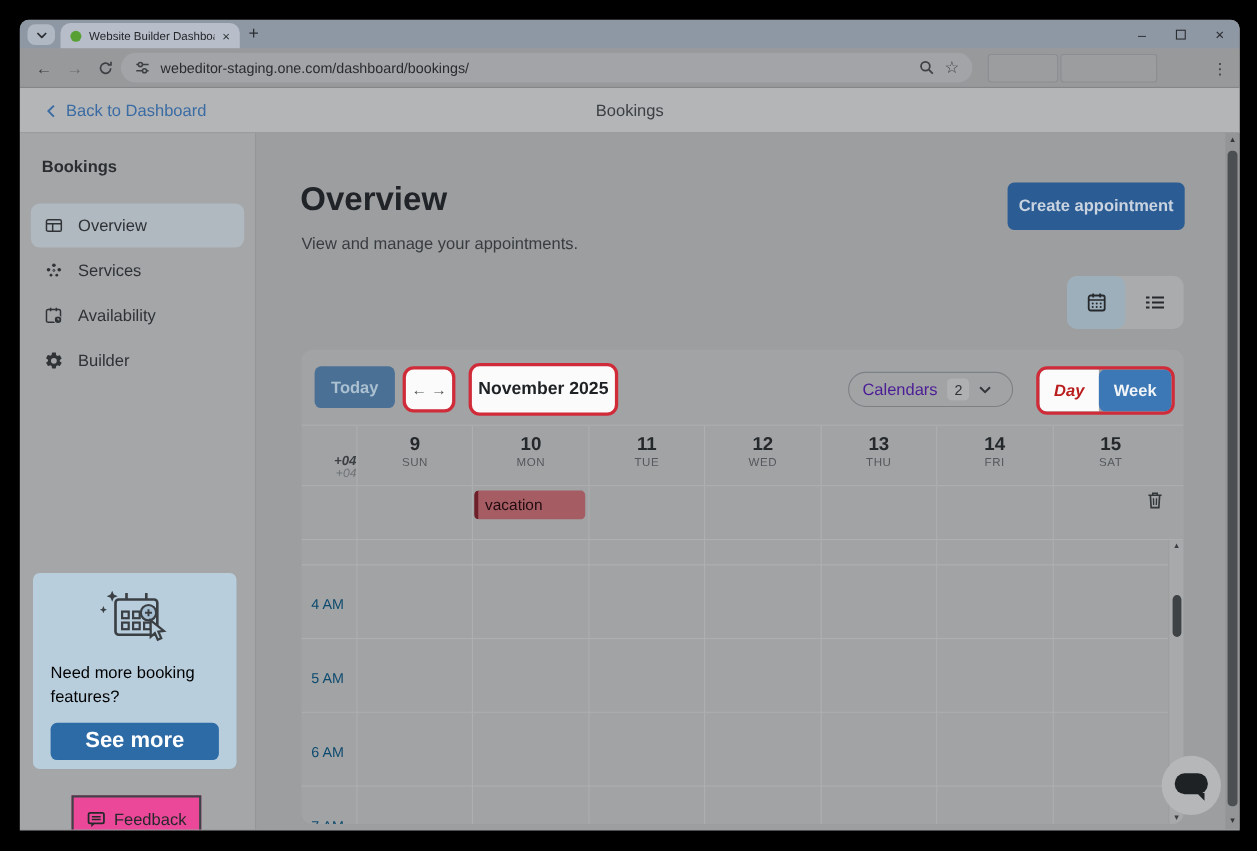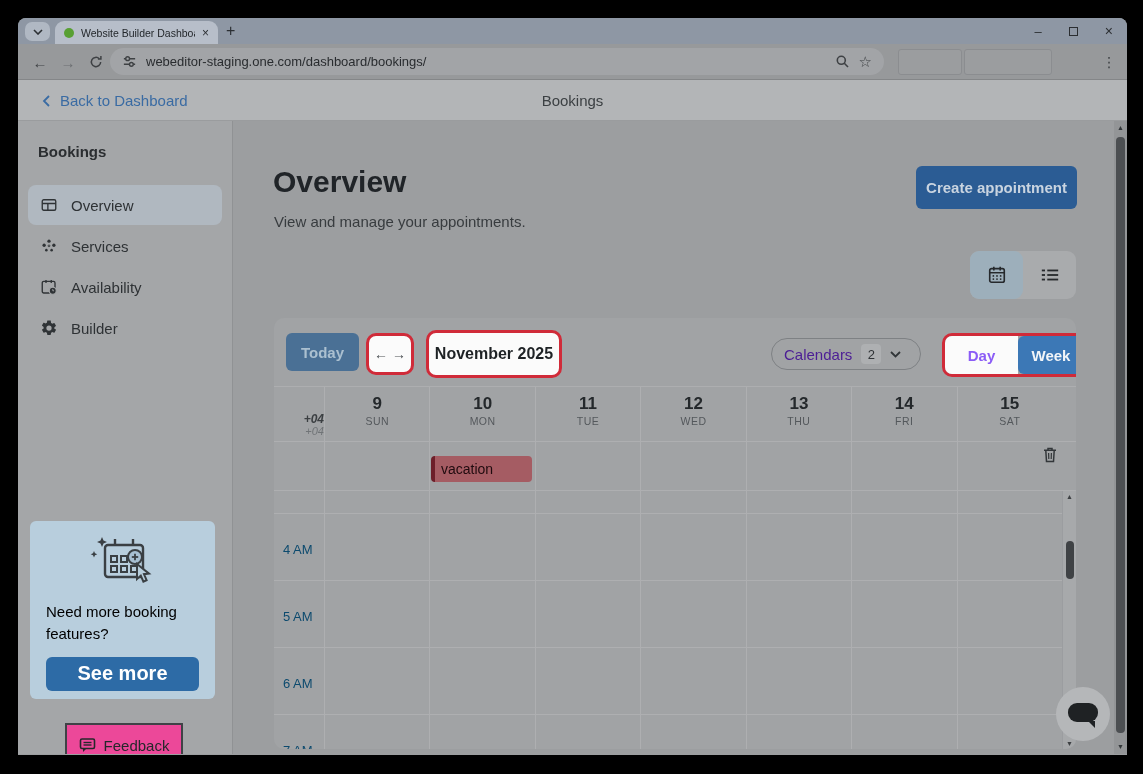--- a/index.html
+++ b/index.html
@@ -55,37 +55,37 @@
   
   .card { position:absolute; left:41px; top:197px; width:802px; height:431px; background:#a1a3a5; border-radius:10px; overflow:hidden; }
   .today-btn { position:absolute; left:12px; top:15px; width:73px; height:38px; background:#4a7095; border:none; border-radius:6px; color:#abc0d0; font-size:15px; font-weight:600; font-family:inherit; cursor:pointer; }
   .arrowbox { position:absolute; left:92px; top:15px; width:48px; height:42px; background:#fbfbfb; border:3px solid #d02b39; border-radius:10px; display:flex; align-items:center; justify-content:space-around; padding:0 3px; }
   .arrowbox span { font-size:14px; color:#4a4e52; cursor:pointer; }
   .monthbox { position:absolute; left:152px; top:12px; width:136px; height:48px; background:#fbfbfb; border:3px solid #d02b39; border-radius:10px; display:flex; align-items:center; justify-content:center; font-size:16px; font-weight:600; color:#1e2225; }
   .calpill { position:absolute; left:497px; top:20px; width:150px; height:32px; border:1.5px solid #7e8184; border-radius:16px; display:flex; align-items:center; padding:0 12px; gap:9px; cursor:pointer; }
   .calpill .lbl { font-size:15px; color:#4c1d95; }
   .calpill .badge { width:20px; height:20px; background:#aeb0b2; border-radius:4px; font-size:13px; color:#2f3336; display:flex; align-items:center; justify-content:center; }
   .dw { position:absolute; left:668px; top:15px; height:44px; border:3px solid #d02b39; border-radius:10px; display:flex; overflow:hidden; }
-  .dw .day { width:73px; background:#fbfbfb; color:#8b5cf6; font-size:15px; font-weight:600; display:flex; align-items:center; justify-content:center; cursor:pointer; }
+  .dw .day { width:54px; background:#fbfbfb; color:#b91c1c; font-size:15px; font-weight:600; display:flex; align-items:center; justify-content:center; cursor:pointer;font-style:italic; }
   .dw .week { width:66px; background:#3c78b6; color:#f2f5f8; font-size:15px; font-weight:600; display:flex; align-items:center; justify-content:center; border-radius:6px 0 0 6px; cursor:pointer; }
 
   .grid { position:absolute; left:0; right:0; top:68px; bottom:0; display:flex; flex-direction:column; border-top:1px solid #adaeb0; }
   .grid-header { height:54px; display:flex; position:relative; }
   .gutter { width:50px; flex-shrink:0; position:relative; }
   .tz { position:absolute; bottom:4px; left:0; width:100%; text-align:right;font-style:italic; }
   .tz .tz1 { font-size:12px; font-weight:700; color:#3b3f42; }
   .tz .tz2 { font-size:11px; color:#707477; margin-top:-1px; }
   .daycol { flex:1; border-left:1px solid #aeafb1; display:flex; flex-direction:column; align-items:center; padding-top:7px; }
   .daynum { font-size:17px; font-weight:700; color:#24282b; }
   .dayname { font-size:10.5px; color:#54585c; letter-spacing:.5px; margin-top:1px; }
   .sbspacer { width:14px; flex-shrink:0; }
   .allday { height:50px; display:flex; border-top:1px solid #aeafb1; border-bottom:1px solid #aeafb1; }
   .allday-cols { flex:1; position:relative; display:flex; }
   .adcell { flex:1; border-left:1px solid #aeafb1; }
-  .event { position:absolute; left:107px; top:14px; width:101px; height:26px; background:#a55c63; border-left:4px solid #6d1f2a; border-radius:4px; color:#200b0f; font-size:14px; line-height:26px; padding-left:6px; cursor:pointer; }
+  .event { position:absolute; left:107px; top:4px; width:101px; height:26px; background:#a55c63; border-left:4px solid #6d1f2a; border-radius:4px; color:#200b0f; font-size:14px; line-height:26px; padding-left:6px; cursor:pointer; }
   .trash { position:absolute; right:5px; top:5px; cursor:pointer; }
   .scrollarea { flex:1; position:relative; }
   .hline { position:absolute; left:0; right:14px; height:1px; background:#aeafb1; }
   .vcols { position:absolute; left:50px; right:14px; top:0; bottom:0; display:flex; }
   .vcols div { flex:1; border-left:1px solid #aeafb1; }
   .tlabel { position:absolute; left:9px; font-size:13px; color:#0c4a6e;margin-top:21px; }
   .innerscroll { position:absolute; right:0; top:0; bottom:0; width:14px; background:#a7a9ab; border-left:1px solid #9b9da0; }
   .innerscroll .up { position:absolute; top:2px; left:0; width:100%; text-align:center; font-size:7px; color:#3d4043; }
   .innerscroll .down { position:absolute; bottom:2px; left:0; width:100%; text-align:center; font-size:7px; color:#3d4043; }
   .innerscroll .thumb { position:absolute; left:3px; top:50px; width:8px; height:38px; background:#3f4245; border-radius:4px; }

